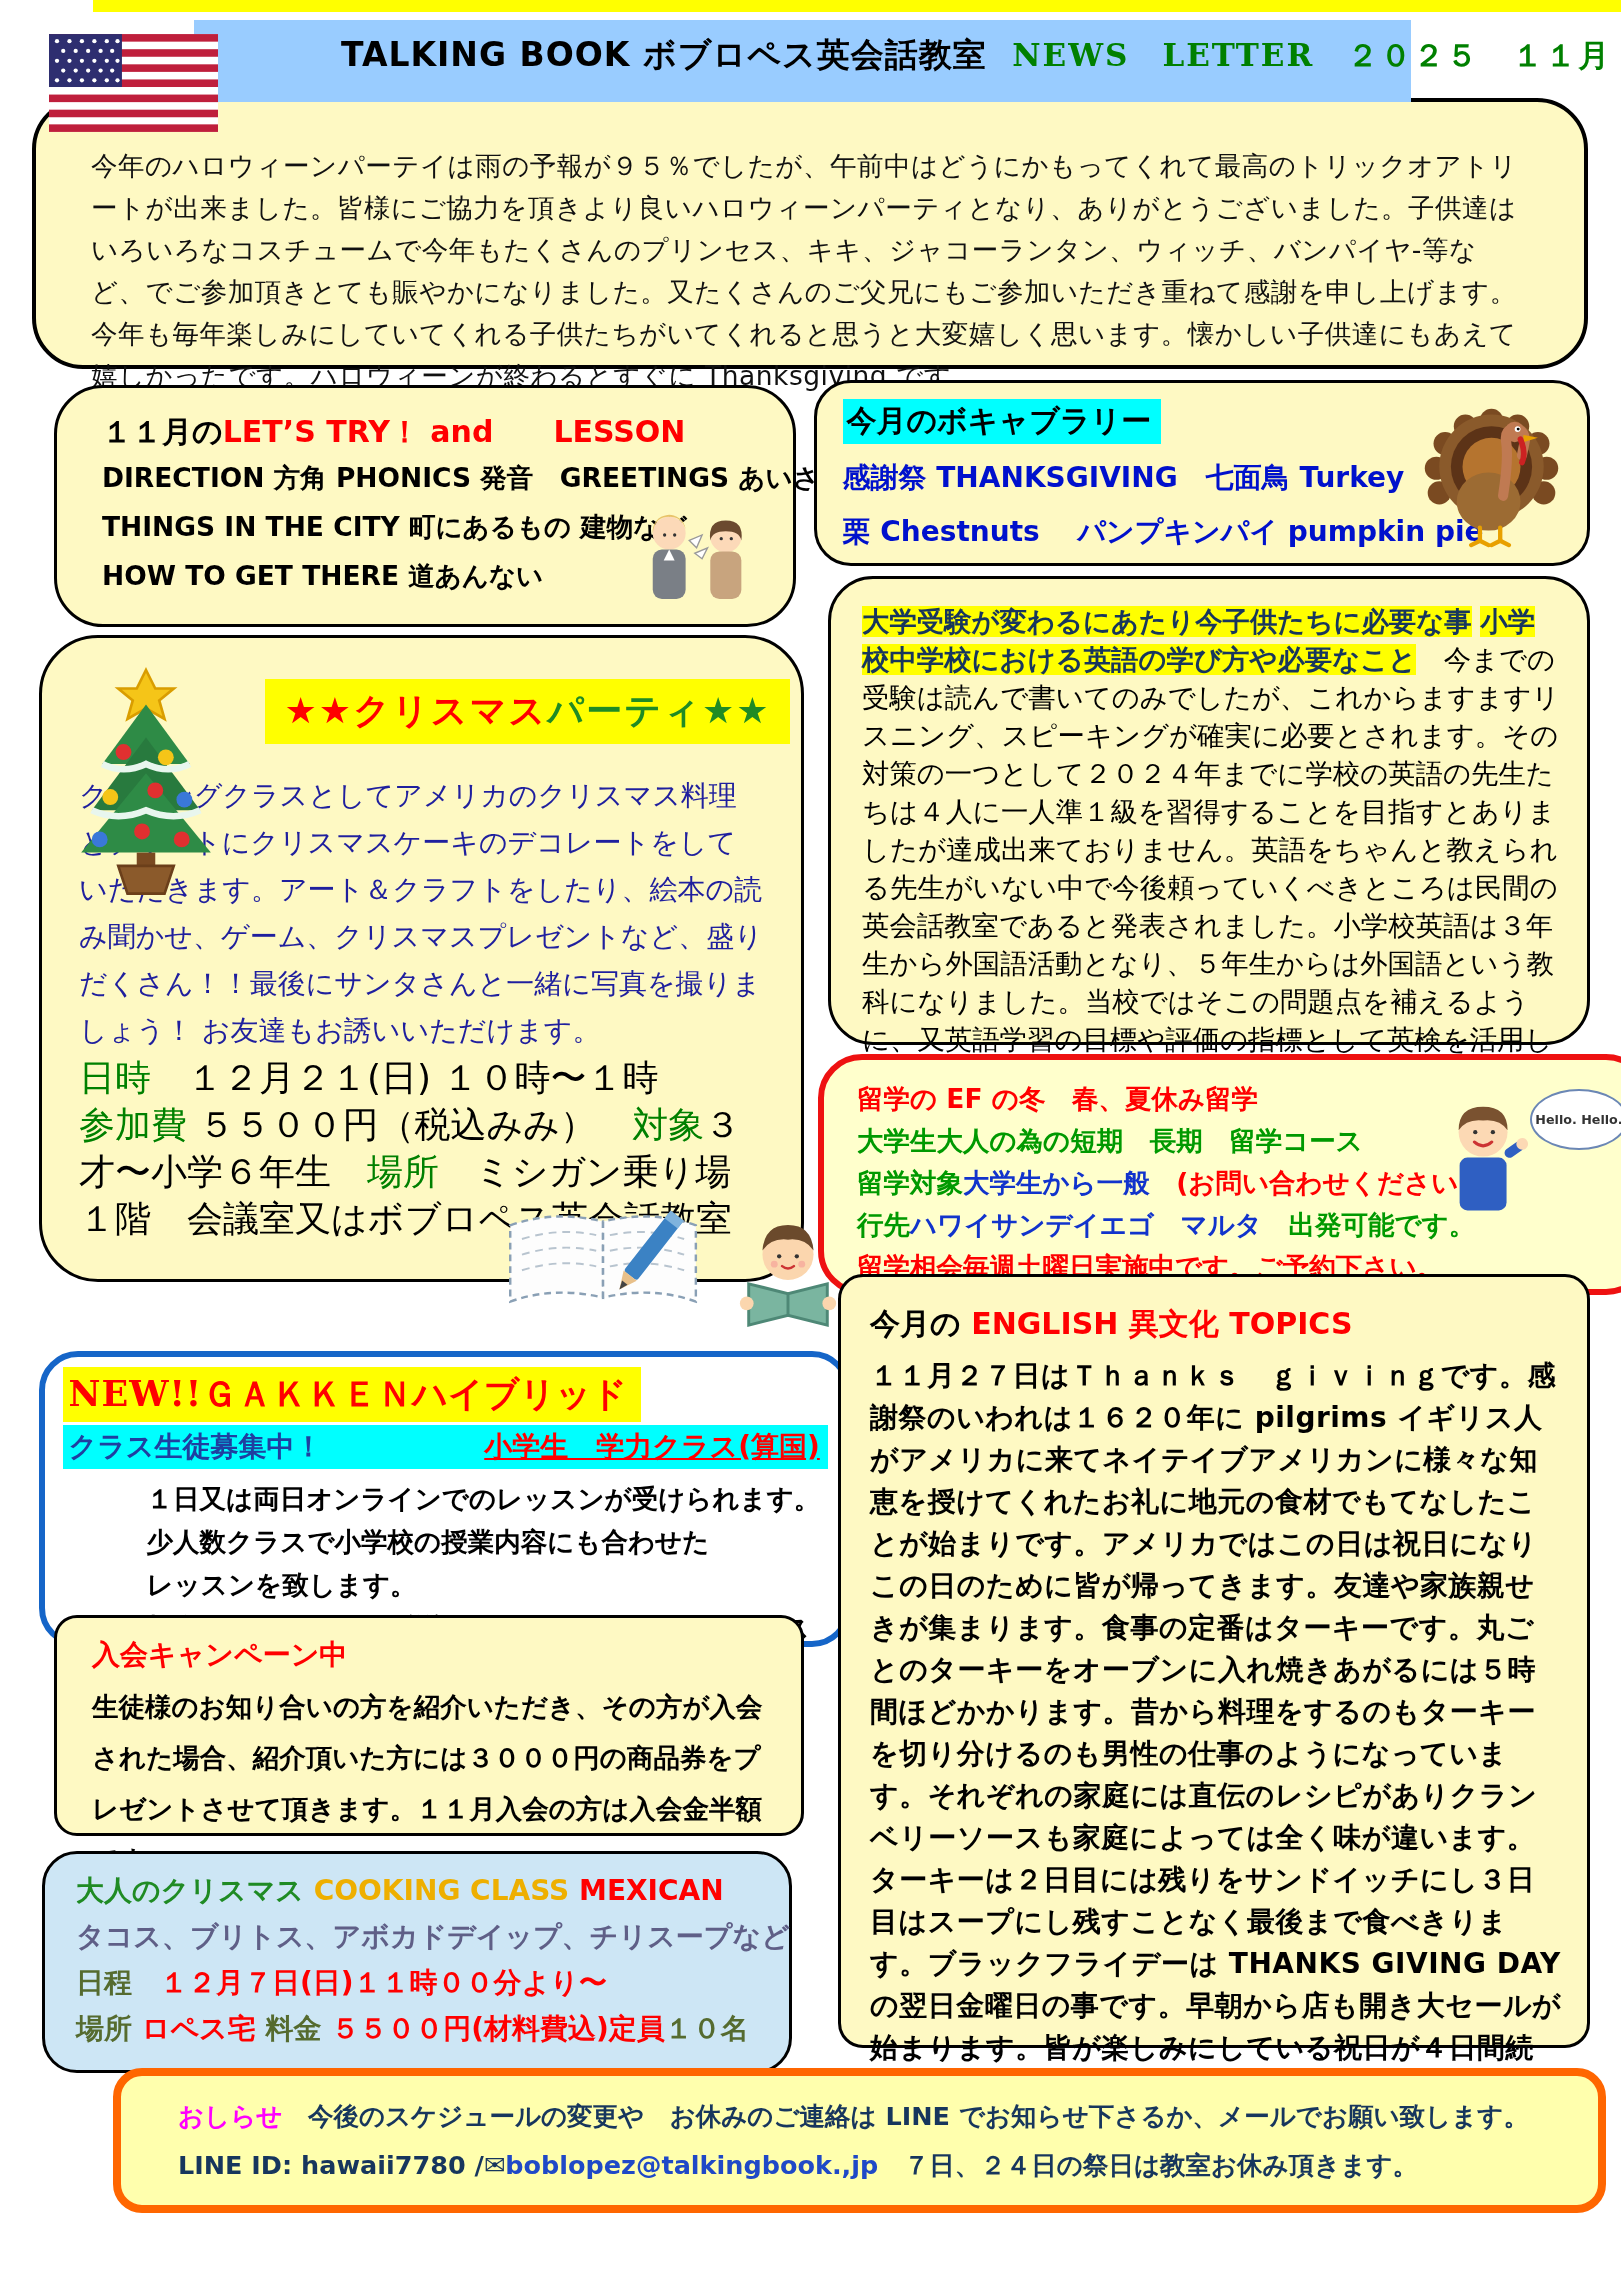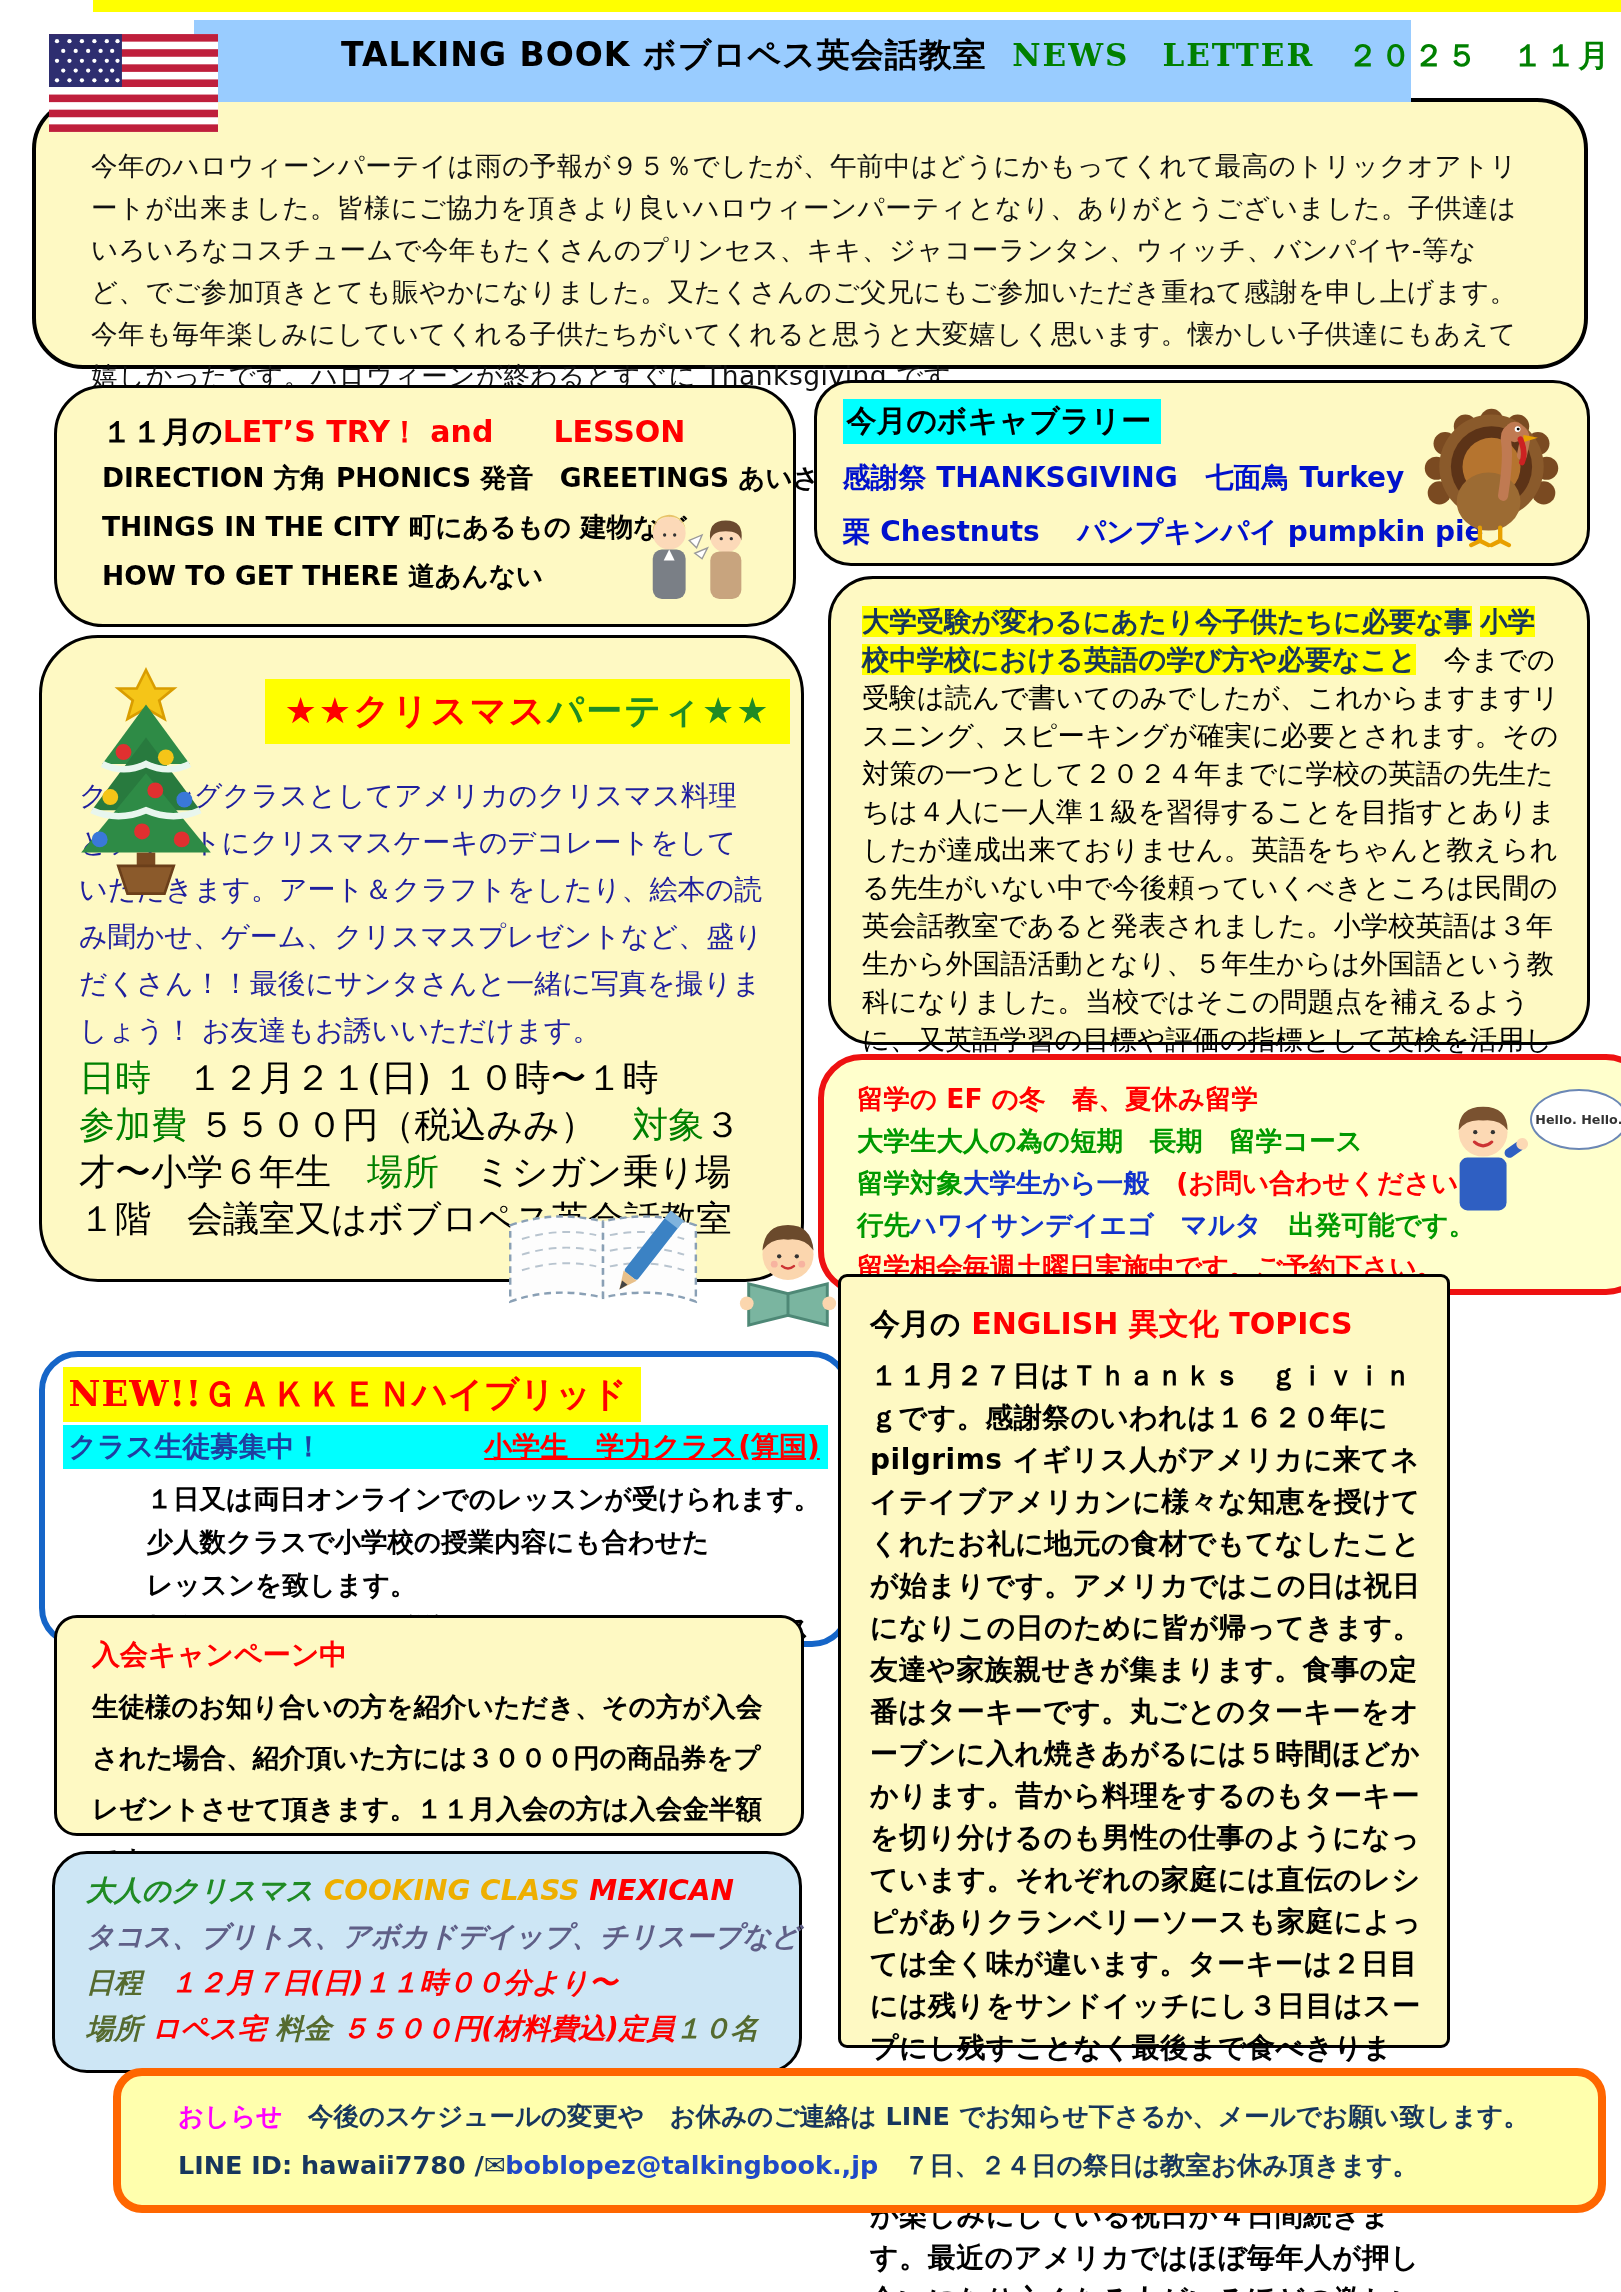--- a/index.html
+++ b/index.html
@@ -76,28 +76,28 @@
   .gk-body{margin:7.8px 0 0 84px;font-size:26.5px;font-weight:bold;color:#000;line-height:43px;}
   .notebook-icon{left:485px;top:1198px;width:240px;height:127px;z-index:7;}
   .readboy-icon{left:733px;top:1215px;width:110px;height:118px;z-index:7;}
 
   
   .camp-box{left:54px;top:1615px;width:750px;height:221px;border-radius:23px;padding:17.6px 25.5px 0 35px;}
   .camp-title{font-size:28px;font-weight:bold;color:#ff0000;}
   .camp-body{font-size:26.5px;font-weight:bold;color:#000;line-height:51px;margin-top:7.8px;}
 
   
-  .adult-box{left:52px;top:1851px;width:750px;height:222px;border-radius:35px;background:#cde6f5;
-             padding:13.7px 15.7px 0 31px;font-style:italic;}
+  .adult-box{left:42px;top:1851px;width:750px;height:222px;border-radius:35px;background:#cde6f5;
+             padding:13.7px 15.7px 0 31px;}
   .ad-line{font-size:28px;font-weight:bold;line-height:46px;white-space:nowrap;}
   .ad-grn{color:#1f8b24;}.ad-org{color:#eeaf00;}.ad-red{color:#ff0000;}
   .ad-pur{color:#5f5f87;}.ad-olv{color:#556b2f;}
 
   
-  .topics-box{left:838px;top:1274px;width:612px;height:774px;border-radius:9px;padding:27.4px 25.5px 0 29px;}
+  .topics-box{left:838px;top:1274px;width:752px;height:774px;border-radius:25px;padding:27.4px 25.5px 0 29px;}
   .tp-title{font-size:30px;font-weight:bold;color:#000;}
   .tp-title .red{color:#ff0000;}
   .tp-body{font-size:28px;font-weight:bold;color:#000;line-height:42px;margin-top:9.8px;letter-spacing:0.5px;}
 
   
   .notice-box{left:113px;top:2068px;width:1493px;height:145px;border:8.8px solid #ff6600;border-radius:29px;
               background:#ffffad;padding:15.7px 19.6px 0 57px;box-sizing:border-box;position:absolute;}
   .nt-line{font-size:25.5px;font-weight:bold;color:#17365d;line-height:49px;}
   .nt-label{color:#ff00ff;}
   .nt-email{color:#1f49c7;}

